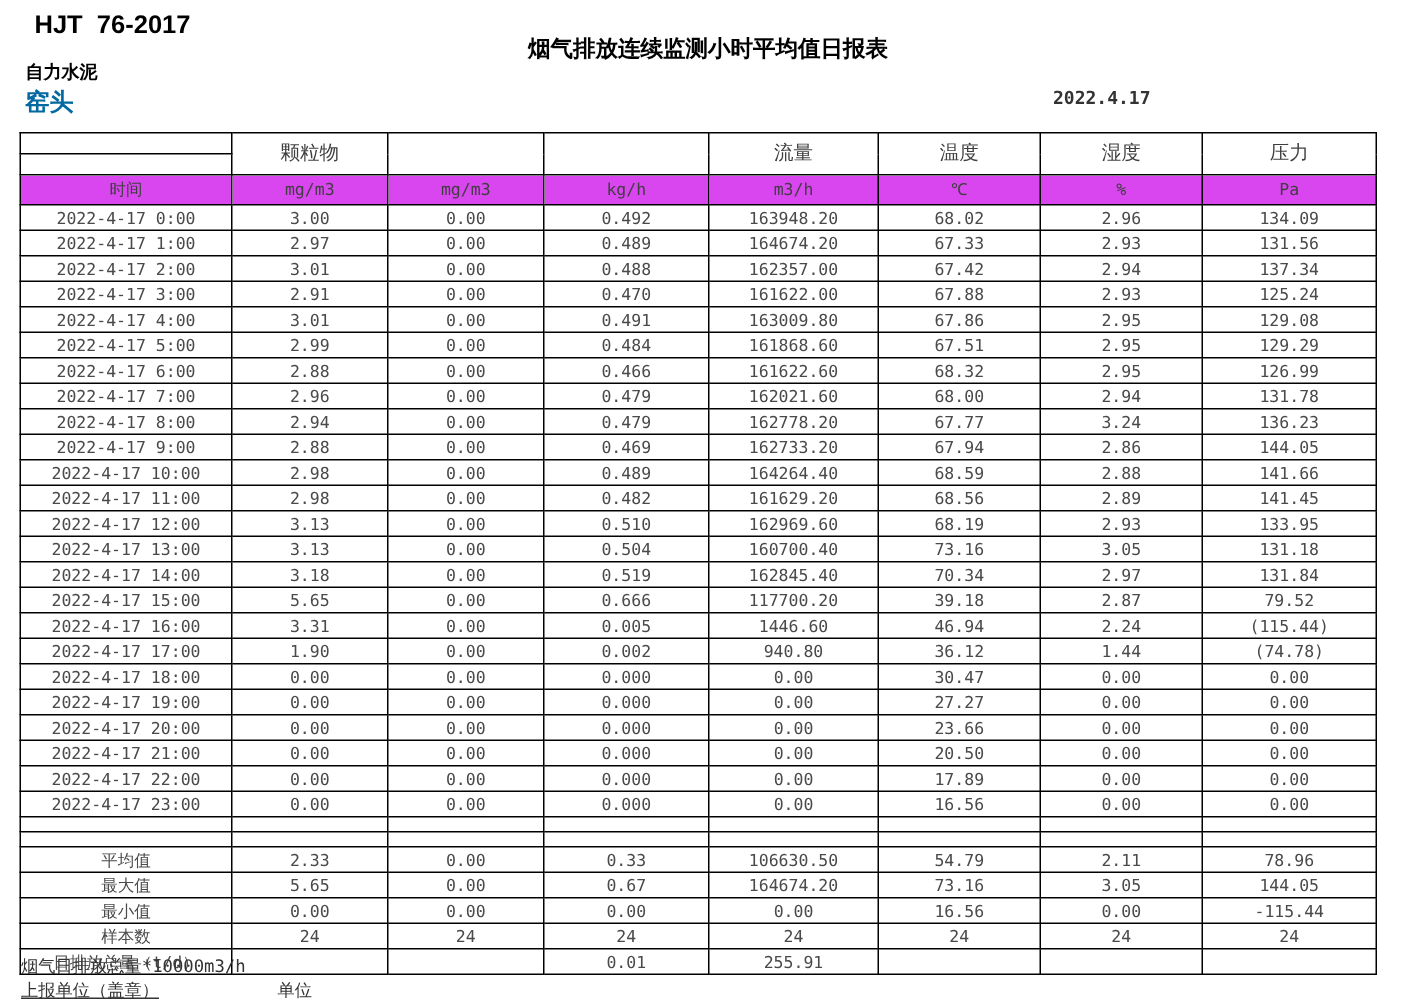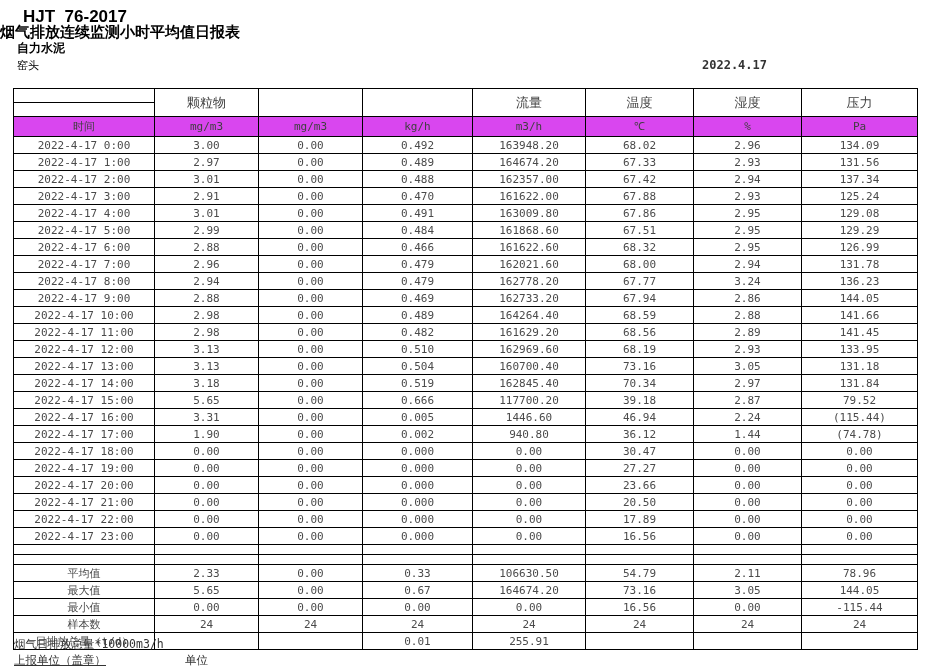--- a/index.html
+++ b/index.html
@@ -23,40 +23,41 @@
     font-weight: bold;
     font-size: 17px;
     color: #000;
     white-space: pre;
   }
   .report-title {
     position: absolute;
     top: 23px;
     left: 0;
     width: 944px;
+    text-align: center;
     font-family: "Liberation Sans", sans-serif;
     font-weight: bold;
     font-size: 15px;
     color: #000;
   }
   .company-name {
     position: absolute;
     top: 40px;
     left: 17px;
     font-weight: bold;
     font-size: 12px;
     color: #000;
   }
   .station-name {
     position: absolute;
     top: 58px;
     left: 17px;
-    font-weight: normal;
-    font-size: 11px;
-    color: #000000;
+    font-weight: bold;
+    font-size: 16px;
+    color: #0369a1;
   }
   .report-date {
     position: absolute;
     top: 58px;
     left: 702px;
     font-size: 12px;
     color: #333;
     font-weight: bold;
   }
   table.report {

